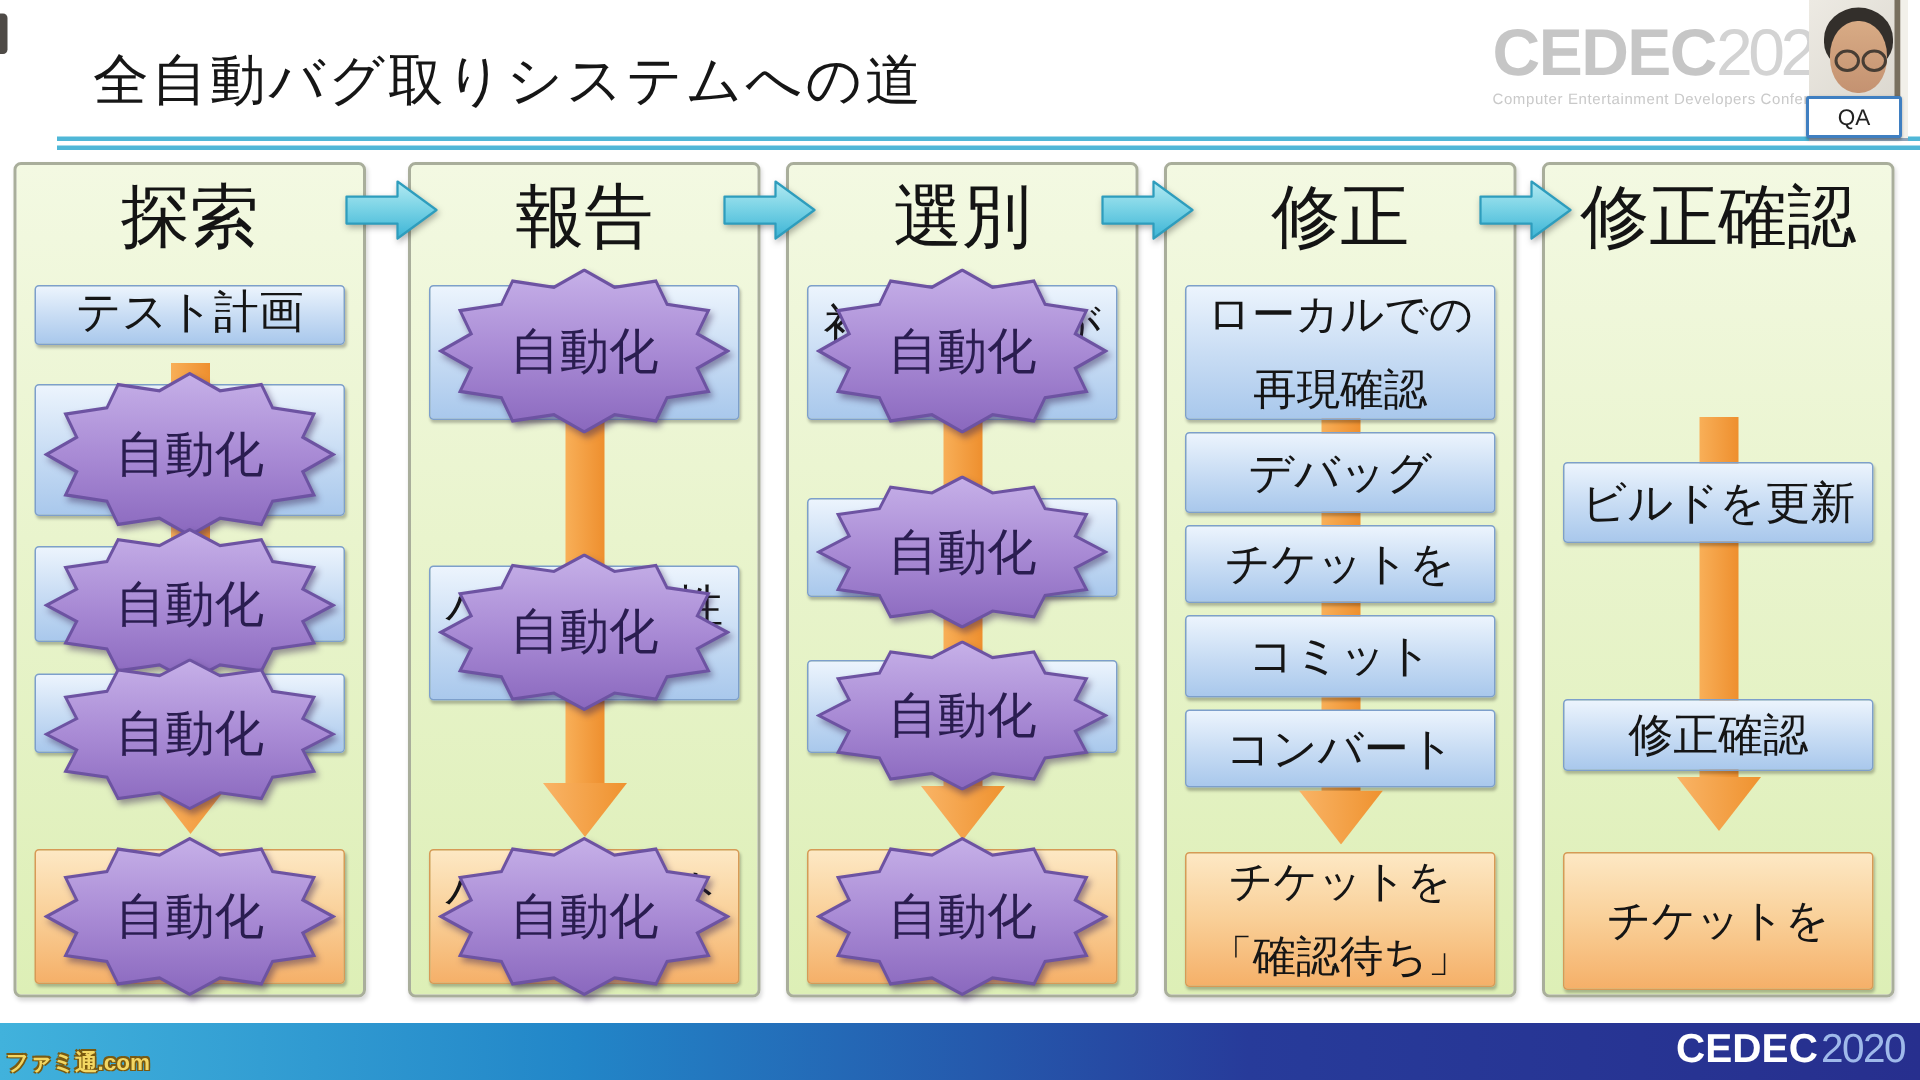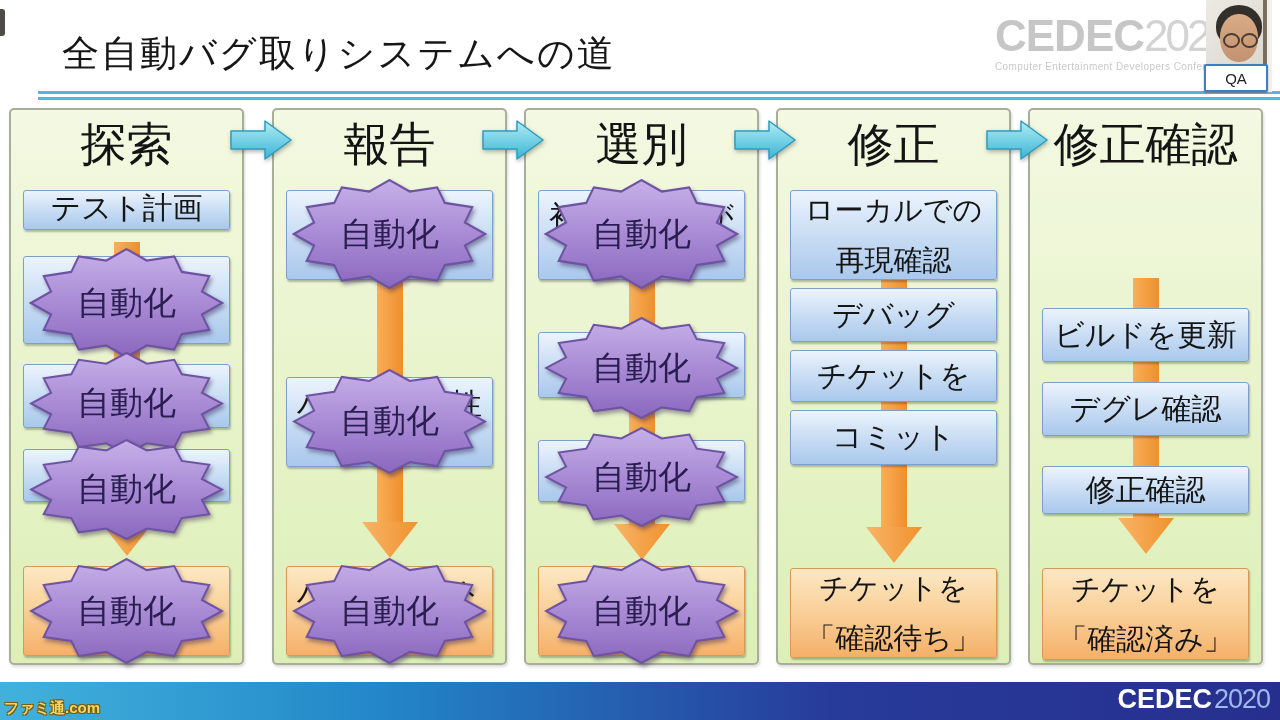--- a/index.html
+++ b/index.html
@@ -242,47 +242,46 @@
     </div>
     <div class="bluebox" style="top:178px;height:54px;">
       <span>デバッグ</span>
     </div>
     <div class="bluebox" style="top:240px;height:52px;">
       <span>チケットを</span>
     </div>
     <div class="bluebox" style="top:300px;height:55px;text-align:center;">
       <span>コミット</span>
     </div>
+    <div class="bluebox" style="top:363px;height:52px;">
+      <span>コンバート</span>
+    </div>
     <svg class="ahead" style="top:417px;" viewBox="0 0 56 36" preserveAspectRatio="none">
         <use href="#orangeHead"></use>
       </svg>
     <div class="orangebox two-line" style="top:458px;height:90px;">
       <span>チケットを</span>
       <span>「確認待ち」</span>
     </div>
   </div>
 
   <div class="panel" style="left:1028px;">
     <div class="stage-title">修正確認</div>
     <div class="shaft" style="top:168px;height:246px;"></div>
     <div class="bluebox" style="top:198px;height:54px;">
       <span>ビルドを更新</span>
     </div>
-    <div class="bluebox" style="top:272px;height:54px;">
-      <span>デグレ確認</span>
-    </div>
     <div class="bluebox" style="top:356px;height:48px;">
       <span>修正確認</span>
     </div>
     <svg class="ahead" style="top:408px;" viewBox="0 0 56 36" preserveAspectRatio="none">
         <use href="#orangeHead"></use>
       </svg>
     <div class="orangebox two-line" style="top:458px;height:92px;">
       <span>チケットを</span>
-      <span>「確認済み」</span>
     </div>
   </div>
 
   <svg class="flow-arrow" style="left:230px;" viewBox="0 0 63 44">
       <use href="#cyanArrow"></use>
     </svg>
   <svg class="flow-arrow" style="left:482px;" viewBox="0 0 63 44">
       <use href="#cyanArrow"></use>
     </svg>
   <svg class="flow-arrow" style="left:734px;" viewBox="0 0 63 44">

